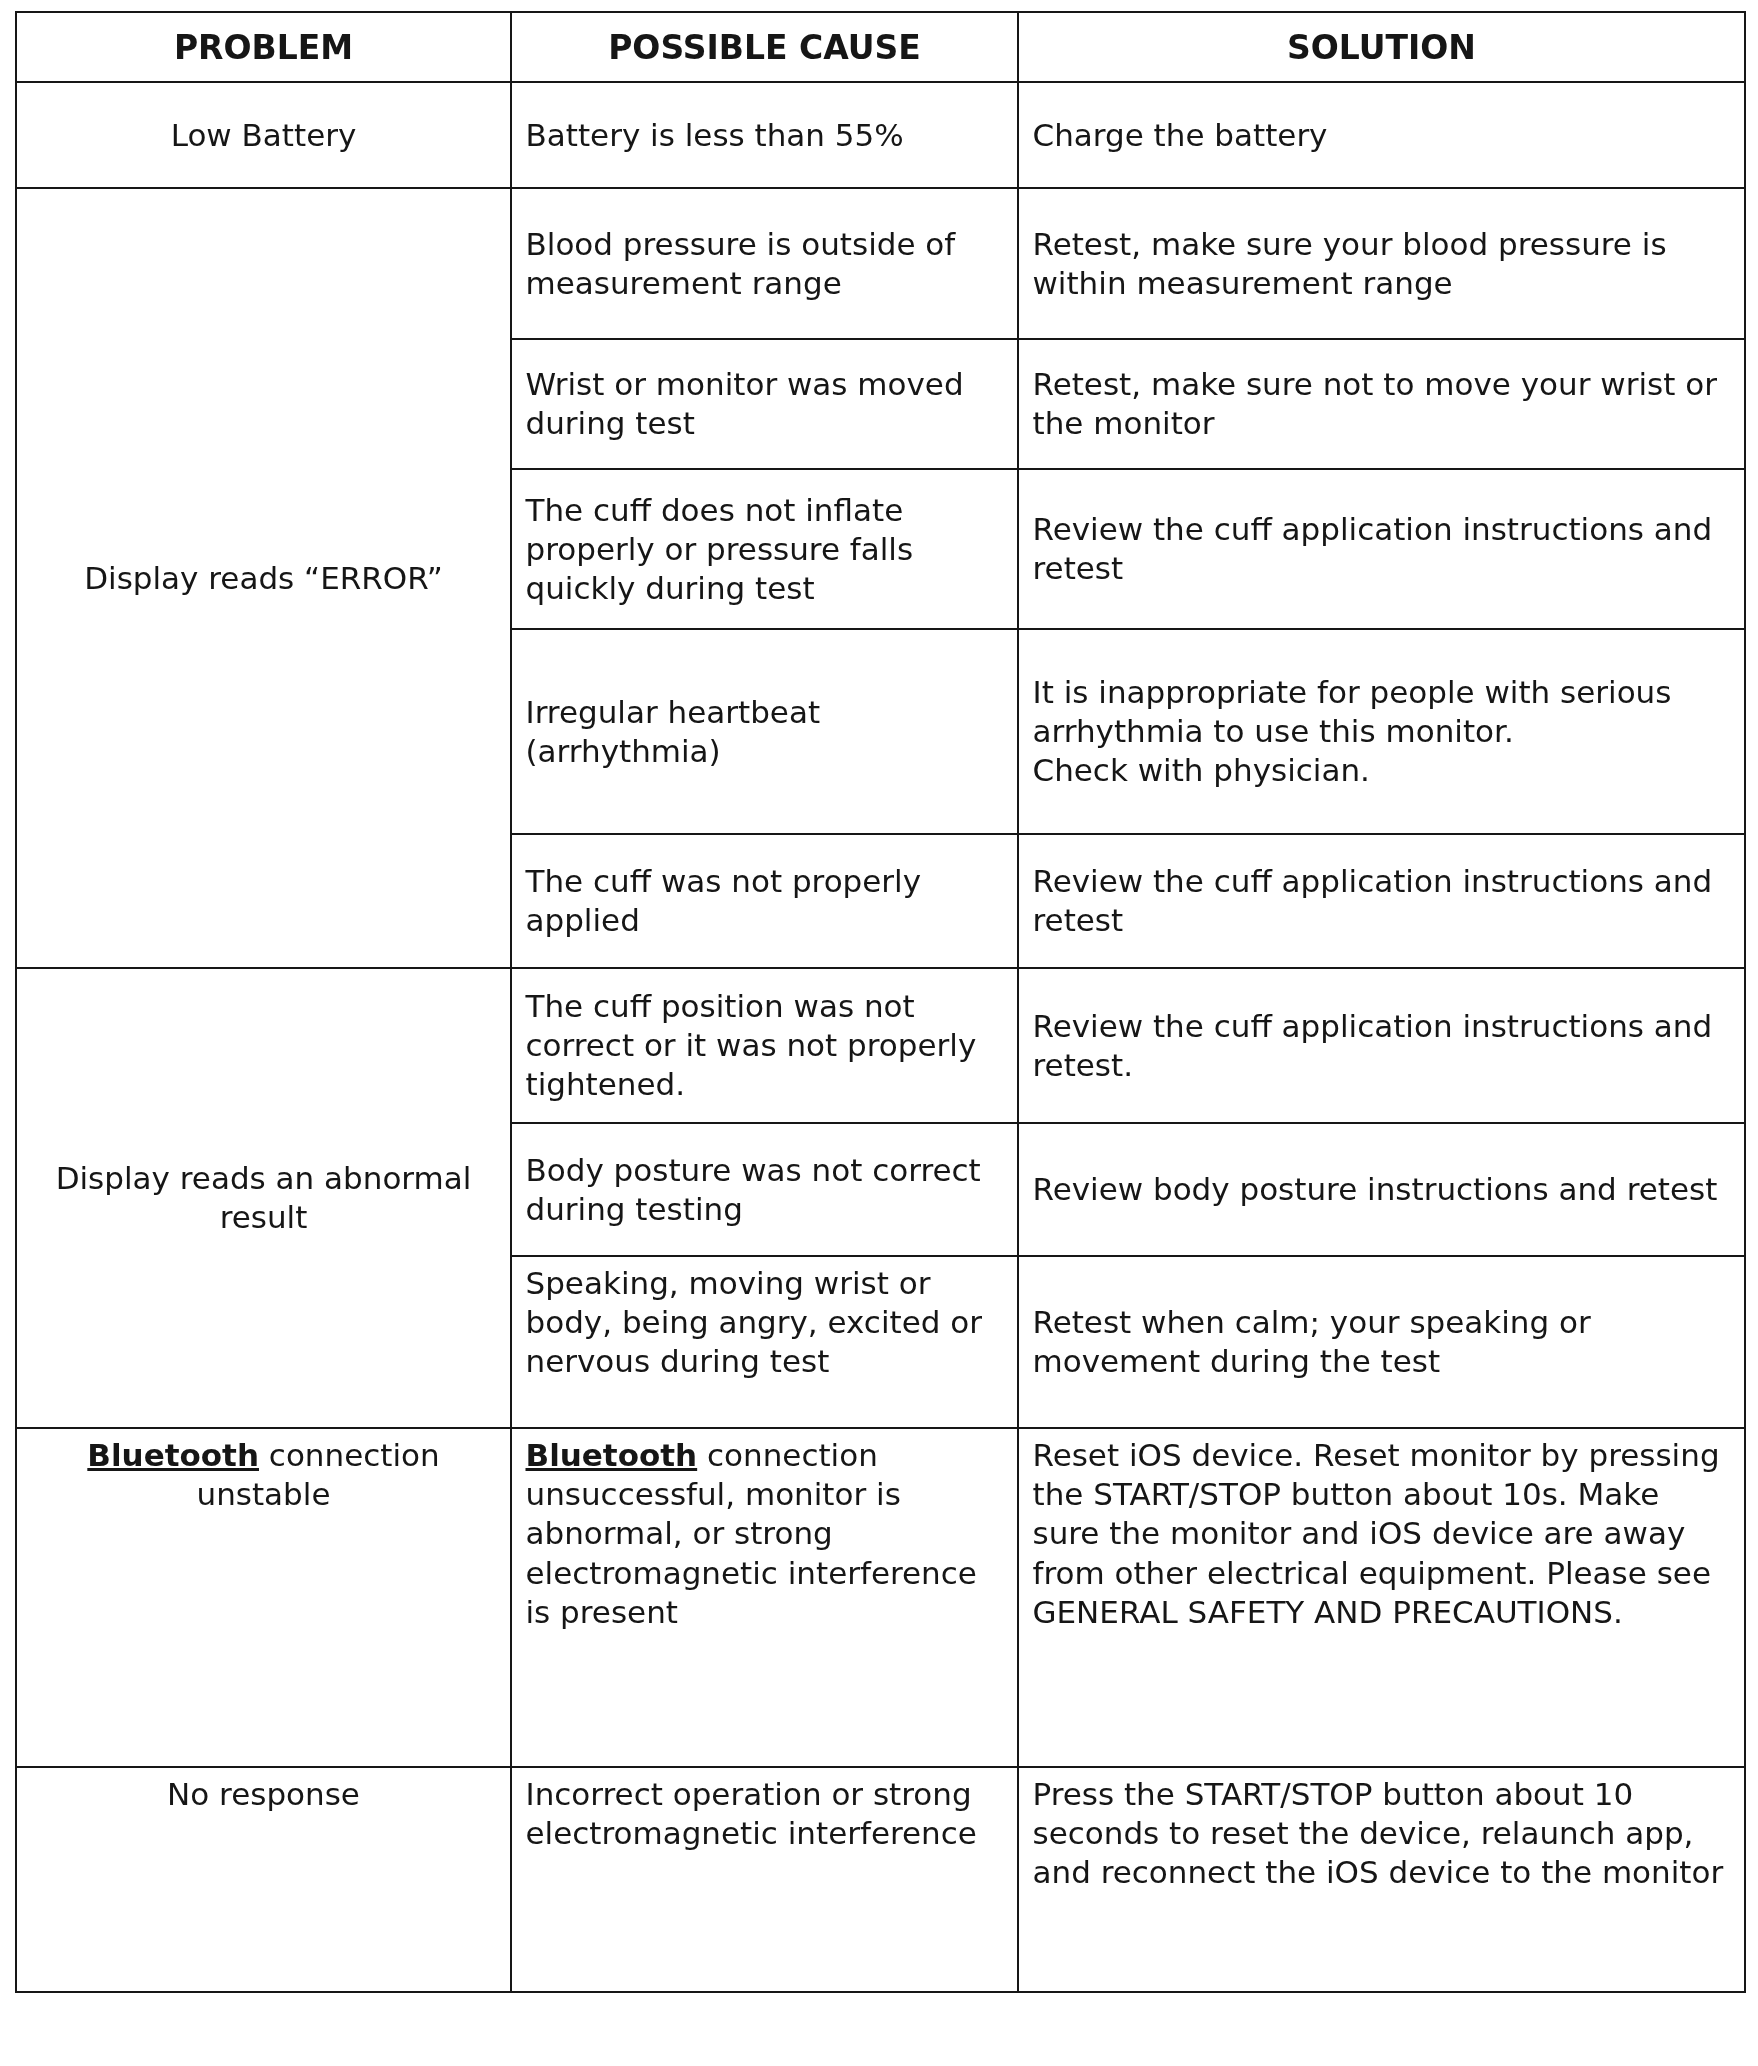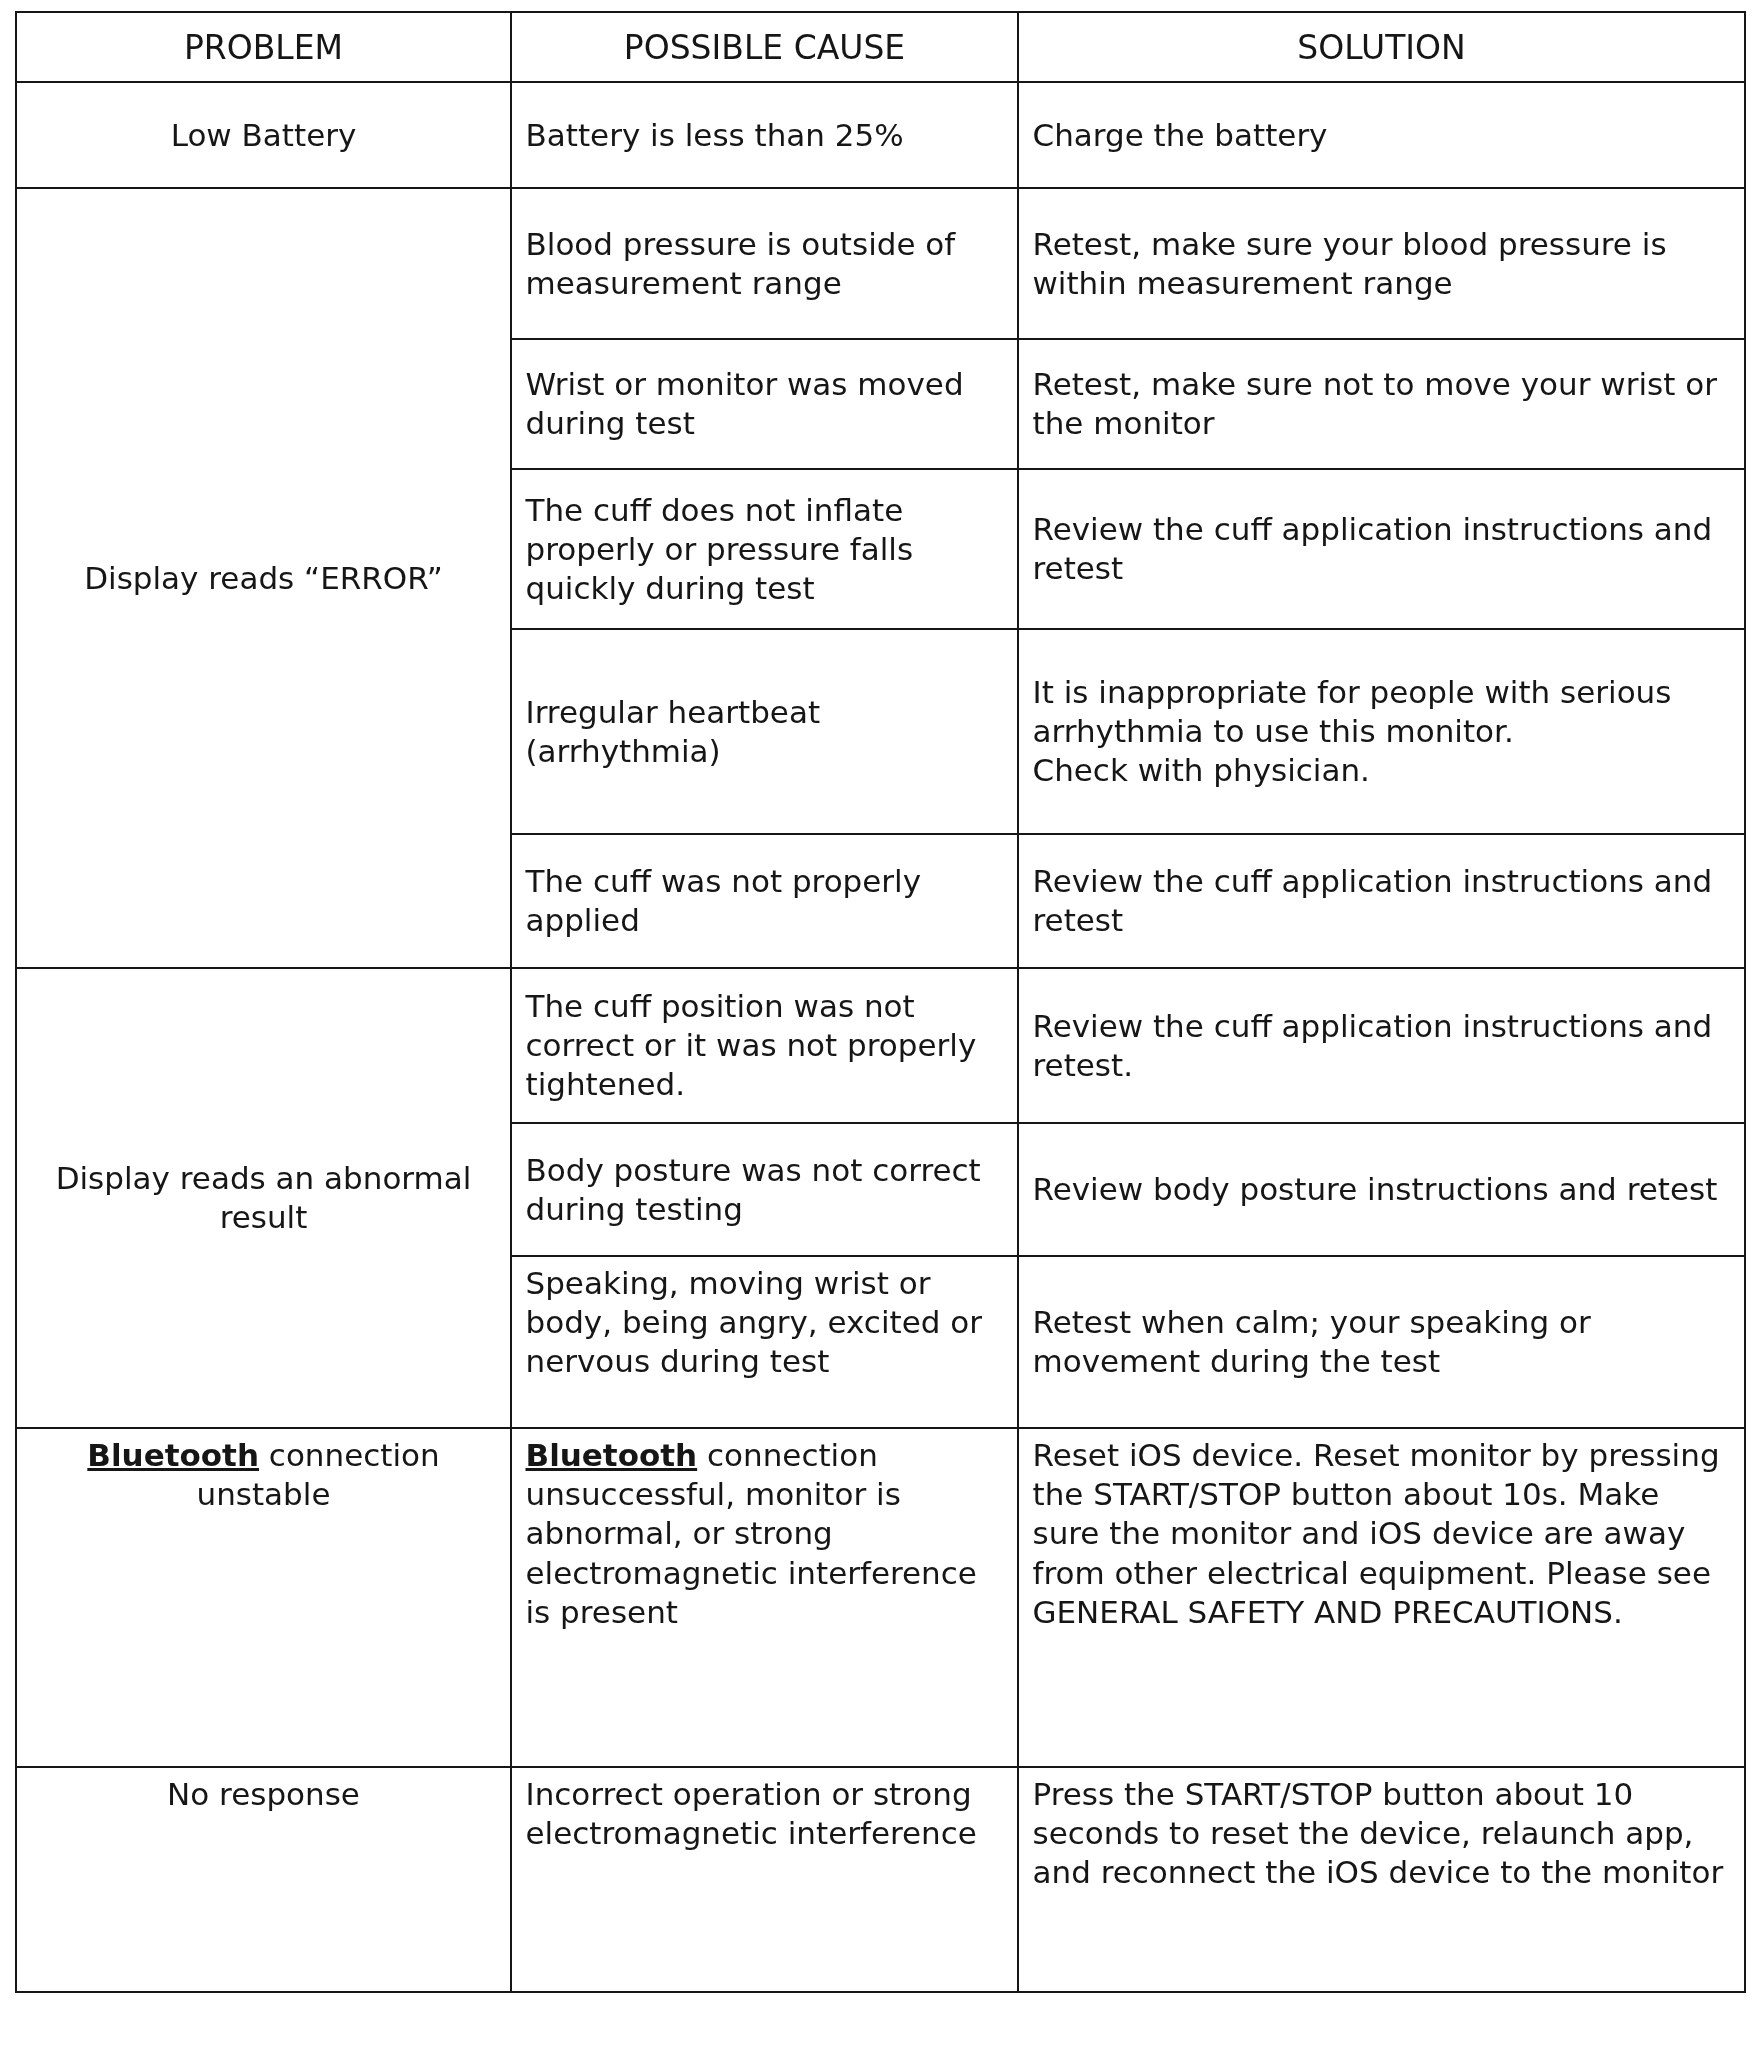--- a/index.html
+++ b/index.html
@@ -18,21 +18,21 @@
     border-collapse: collapse;
     table-layout: fixed;
     width: 1729px;
     margin: 11.2px 15px;
   }
   table.troubleshooting, table.troubleshooting th, table.troubleshooting td {
     border: 2.2px solid #161616;
   }
   th {
     font-size: 33px;
-    font-weight: 400;
+    font-weight: 700;
     text-align: center;
     padding: 6.3px 4.5px;
     vertical-align: middle;
   }
   td {
     font-size: 31px;
     line-height: 1.26;
     padding: 8px 13.5px;
     vertical-align: middle;
   }
@@ -63,21 +63,21 @@
     <tr style="height:70px">
       <th>PROBLEM</th>
       <th>POSSIBLE CAUSE</th>
       <th>SOLUTION</th>
     </tr>
   </thead>
   <tbody>
 
     <tr style="height:106px">
       <td class="problem"><span>Low Battery</span></td>
-      <td class="cause"><span>Battery is less than 25%</span></td>
+      <td class="cause"><span>Battery is less than 55%</span></td>
       <td class="solution">Charge the battery</td>
     </tr>
 
     <tr style="height:151px">
       <td class="problem" rowspan="5"><span>Display reads “ERROR”</span></td>
       <td class="cause"><span>Blood pressure is outside of measurement range</span></td>
       <td class="solution">Retest, make sure your blood pressure is within measurement range</td>
     </tr>
     <tr style="height:130px">
       <td class="cause"><span>Wrist or monitor was moved during test</span></td>

